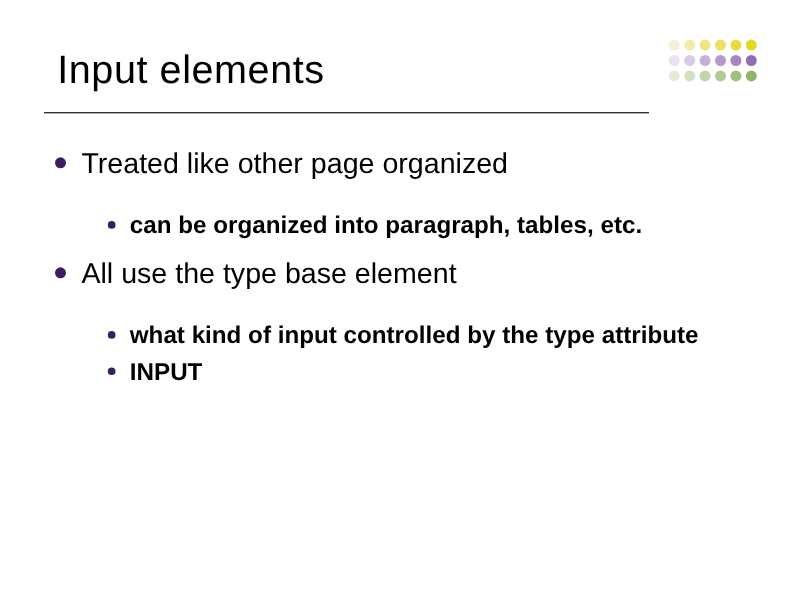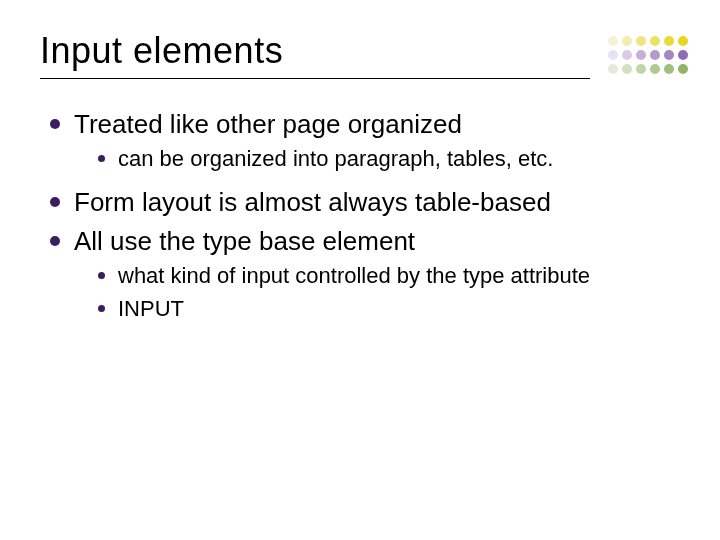--- a/index.html
+++ b/index.html
@@ -19,21 +19,21 @@
     height: 540px;
     box-sizing: border-box;
     padding: 30px 40px 0 40px;
   }
   .title-wrap {
     border-bottom: 1px solid #000;
     padding-bottom: 6px;
     margin-right: 90px;
   }
   h1.title {
-    margin: 0;
+    margin: 12px;
     font-size: 36px;
     font-weight: normal;
     letter-spacing: 0.5px;
   }
   .dots {
     position: absolute;
     top: 36px;
     right: 30px;
     display: grid;
     grid-template-columns: repeat(6, 12px);
@@ -64,21 +64,22 @@
     left: 4px;
     top: 12px;
     width: 10px;
     height: 10px;
     background: #3b1e5f;
     border-radius: 50%;
   }
   ul.sub {
     list-style: none;
     padding: 0;
-    margin: 2px 0 10px 20px;
+    margin: 24px 0 10px 20px;
+    font-weight: bold;
   }
   ul.sub > li {
     position: relative;
     padding-left: 24px;
     font-size: 22px;
     line-height: 1.4;
     margin-bottom: 2px;
   }
   ul.sub > li::before {
     content: "";
@@ -117,20 +118,19 @@
       <span style="background: rgb(192, 213, 169);"></span>
       <span style="background: rgb(176, 202, 146);"></span>
       <span style="background: rgb(159, 192, 123);"></span>
       <span style="background: rgb(143, 181, 101);"></span>
     </div>
 
   <ul class="main" id="bullet-root">
       <li><span>Treated like other page organized</span><ul class="sub">
           <li><span>can be organized into paragraph, tables, etc.</span></li>
         </ul></li>
-      <li><span>Form layout is almost always table-based</span></li>
       <li><span>All use the type base element</span><ul class="sub">
           <li><span>what kind of input controlled by the type attribute</span></li>
           <li><span>INPUT</span></li>
         </ul></li>
     </ul>
 
 </div>
 
 </body></html>

